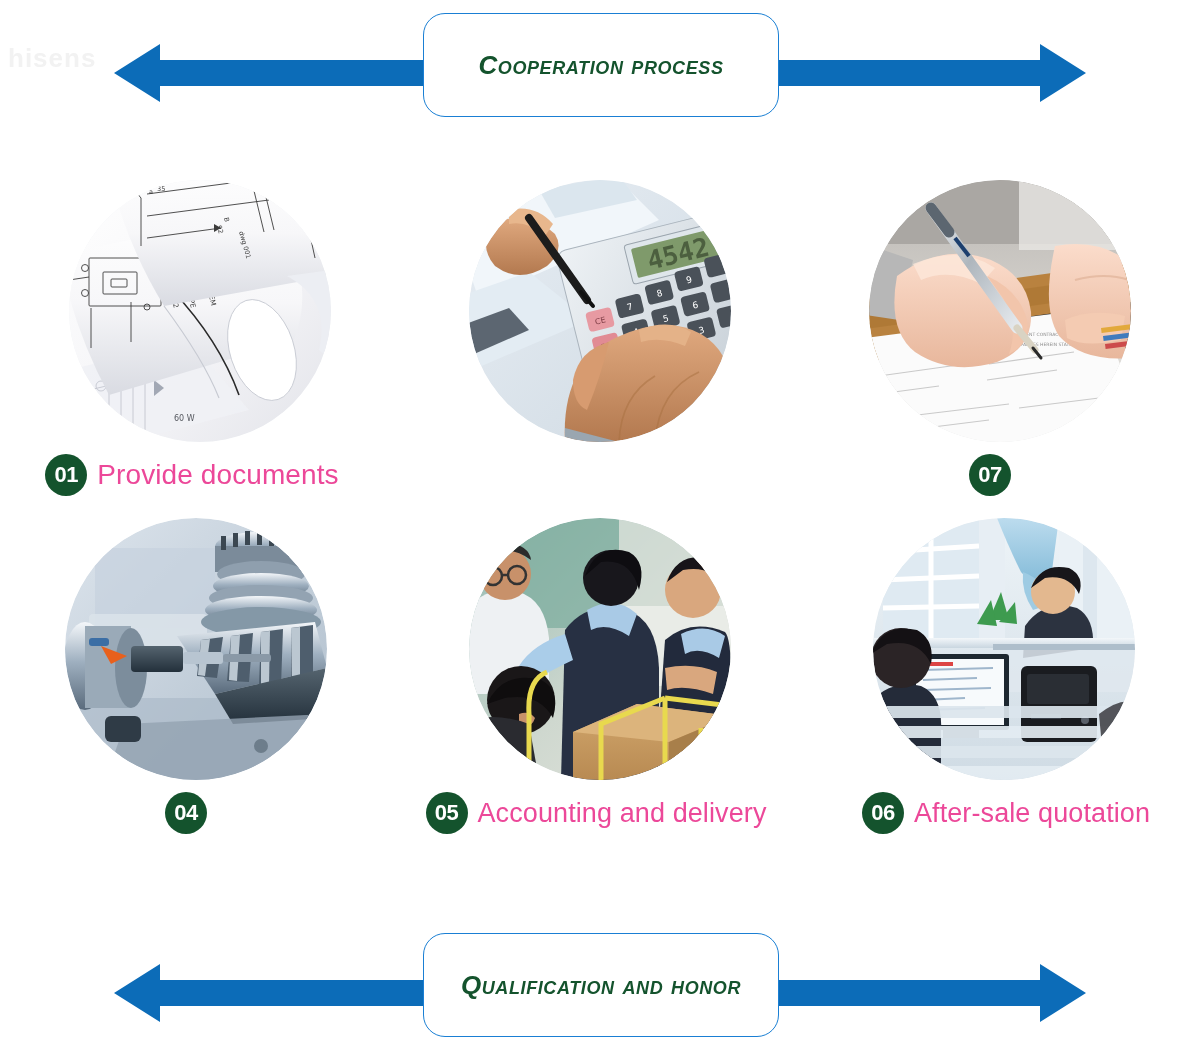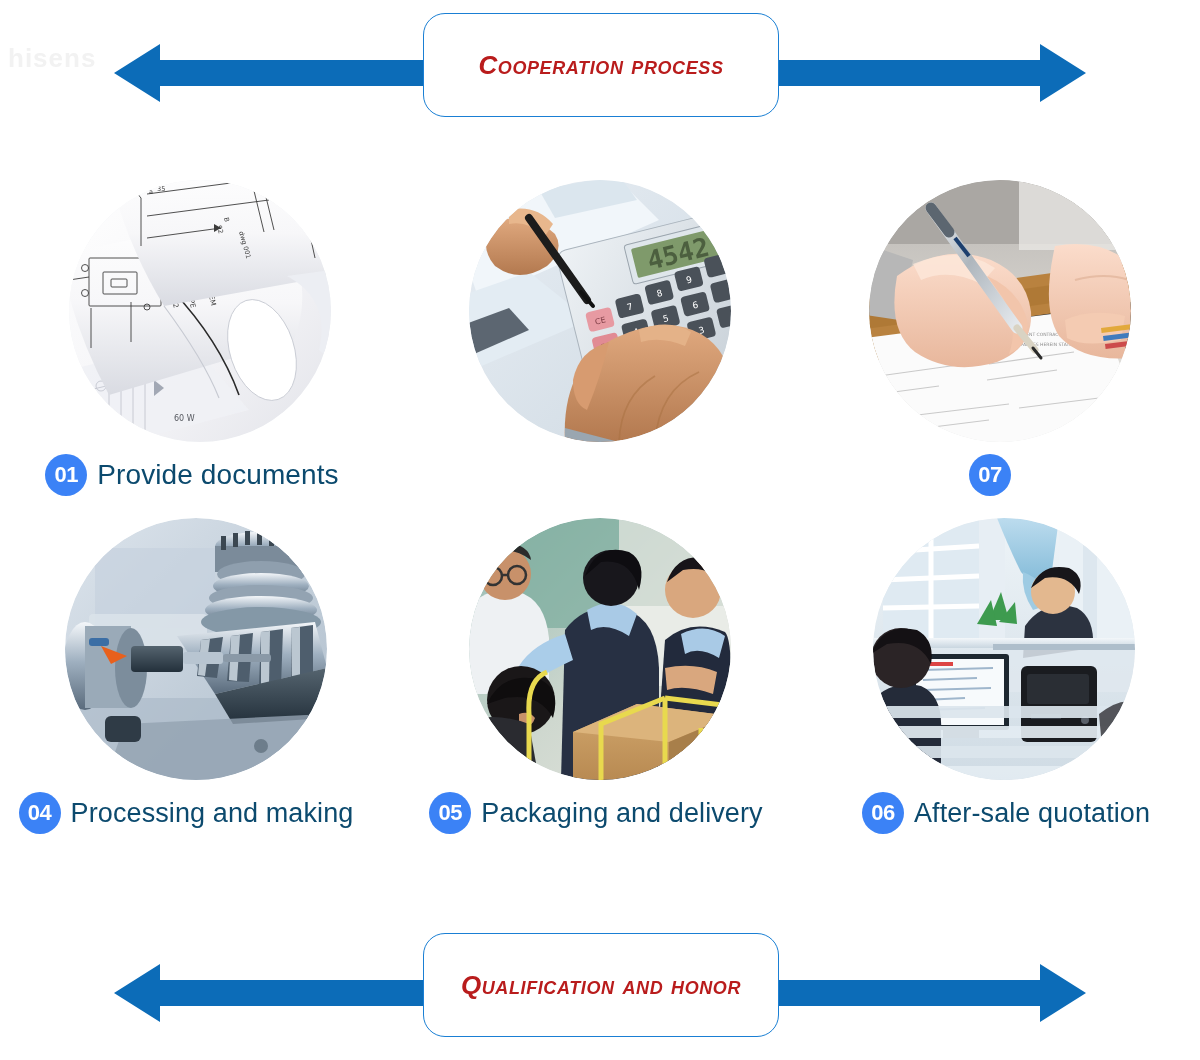--- a/index.html
+++ b/index.html
@@ -53,21 +53,21 @@
     height: 104px;
     box-sizing: border-box;
     background: #ffffff;
     border: 1.4px solid #1a7fd4;
     border-radius: 22px;
     display: flex;
     align-items: center;
     justify-content: center;
   }
   .banner-title {
-    color: #b91c1c;
+    color: #14532d;
     font-family: "Liberation Sans", sans-serif;
     font-style: italic;
     font-weight: bold;
     font-size: 26px;
     font-variant: small-caps;
     letter-spacing: 0.6px;
     white-space: nowrap;
   }
 
   
@@ -110,32 +110,32 @@
     display: flex;
     align-items: center;
     gap: 10px;
     white-space: nowrap;
   }
   .badge {
     width: 42px;
     height: 42px;
     flex: 0 0 42px;
     border-radius: 50%;
-    background: #3b82f6;
+    background: #14532d;
     color: #ffffff;
     font-family: "Liberation Sans", sans-serif;
     font-weight: bold;
     font-size: 22px;
     display: flex;
     align-items: center;
     justify-content: center;
     letter-spacing: -0.5px;
   }
   .caption-label {
-    color: #0c4a6e;
+    color: #ec4899;
     font-family: "Liberation Sans", sans-serif;
     font-size: 28px;
     letter-spacing: 0.1px;
   }
 
   
   .row-1 .step-1 .caption { transform: translateX(-8px); }
   .row-1 .step-2 .caption { transform: translateX(-2px); }
   .row-1 .step-3 .caption { transform: translateX(-10px); }
   .row-2 .caption-label { font-size: 27px; }
@@ -481,21 +481,20 @@
             <rect x="24" y="120" width="20" height="8" rx="3" fill="#3b6ea5"></rect>
 
             <path d="M60 206 L262 196 L262 262 L40 262 Z" fill="#93a3b1" opacity="0.8"></path>
             <rect x="40" y="198" width="36" height="26" rx="6" fill="#2f3b46"></rect>
             <circle cx="196" cy="228" r="7" fill="#6d7d8b"></circle>
           </g>
         </svg>
       </div>
       <div class="caption">
         <span class="badge">04</span>
-        <span class="caption-label">Processing and making</span>
       </div>
     </div>
 
     <div class="step step-2">
       <div class="photo">
         <svg width="262" height="262" viewBox="0 0 262 262">
           <defs>
             <clipPath id="c5">
                 <circle cx="131" cy="131" r="131"></circle>
               </clipPath>
@@ -552,21 +551,21 @@
               <path d="M196 180 L196 262"></path>
               <path d="M232 262 L232 210"></path>
               <path d="M60 262 L60 196 Q58 162 78 154"></path>
             </g>
             <path d="M196 180 L262 188" stroke="#e8d94e" stroke-width="5" fill="none"></path>
           </g>
         </svg>
       </div>
       <div class="caption">
         <span class="badge">05</span>
-        <span class="caption-label">Packaging and delivery</span>
+        <span class="caption-label">Accounting and delivery</span>
       </div>
     </div>
 
     <div class="step step-3">
       <div class="photo">
         <svg width="262" height="262" viewBox="0 0 262 262">
           <defs>
             <clipPath id="c6">
                 <circle cx="131" cy="131" r="131"></circle>
               </clipPath>

